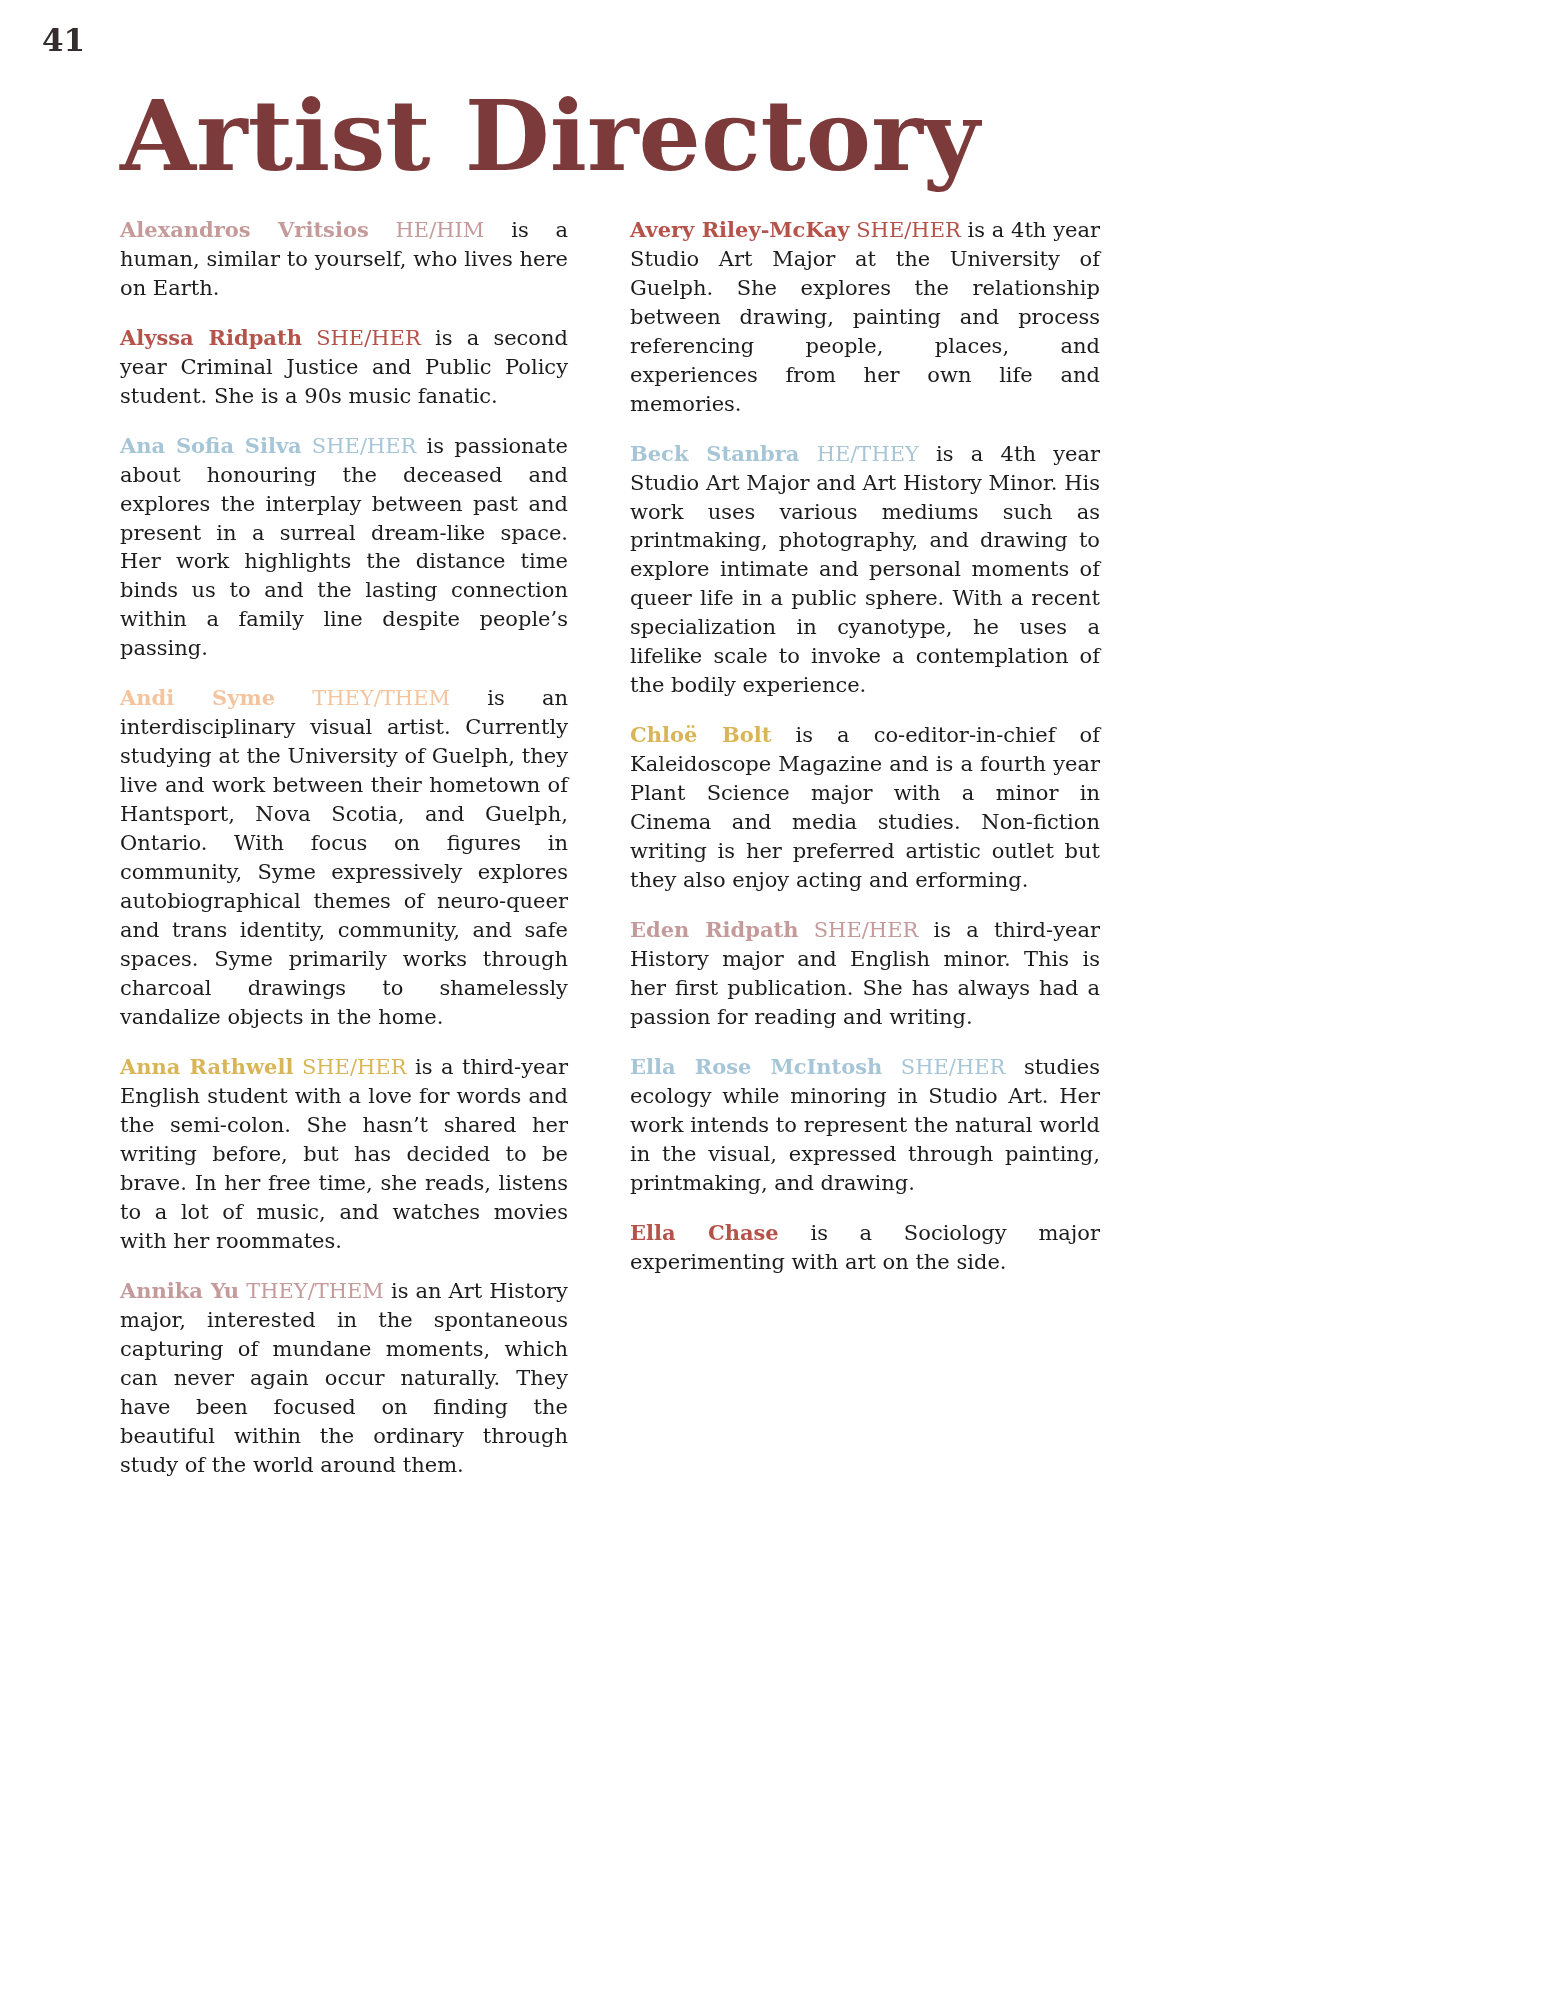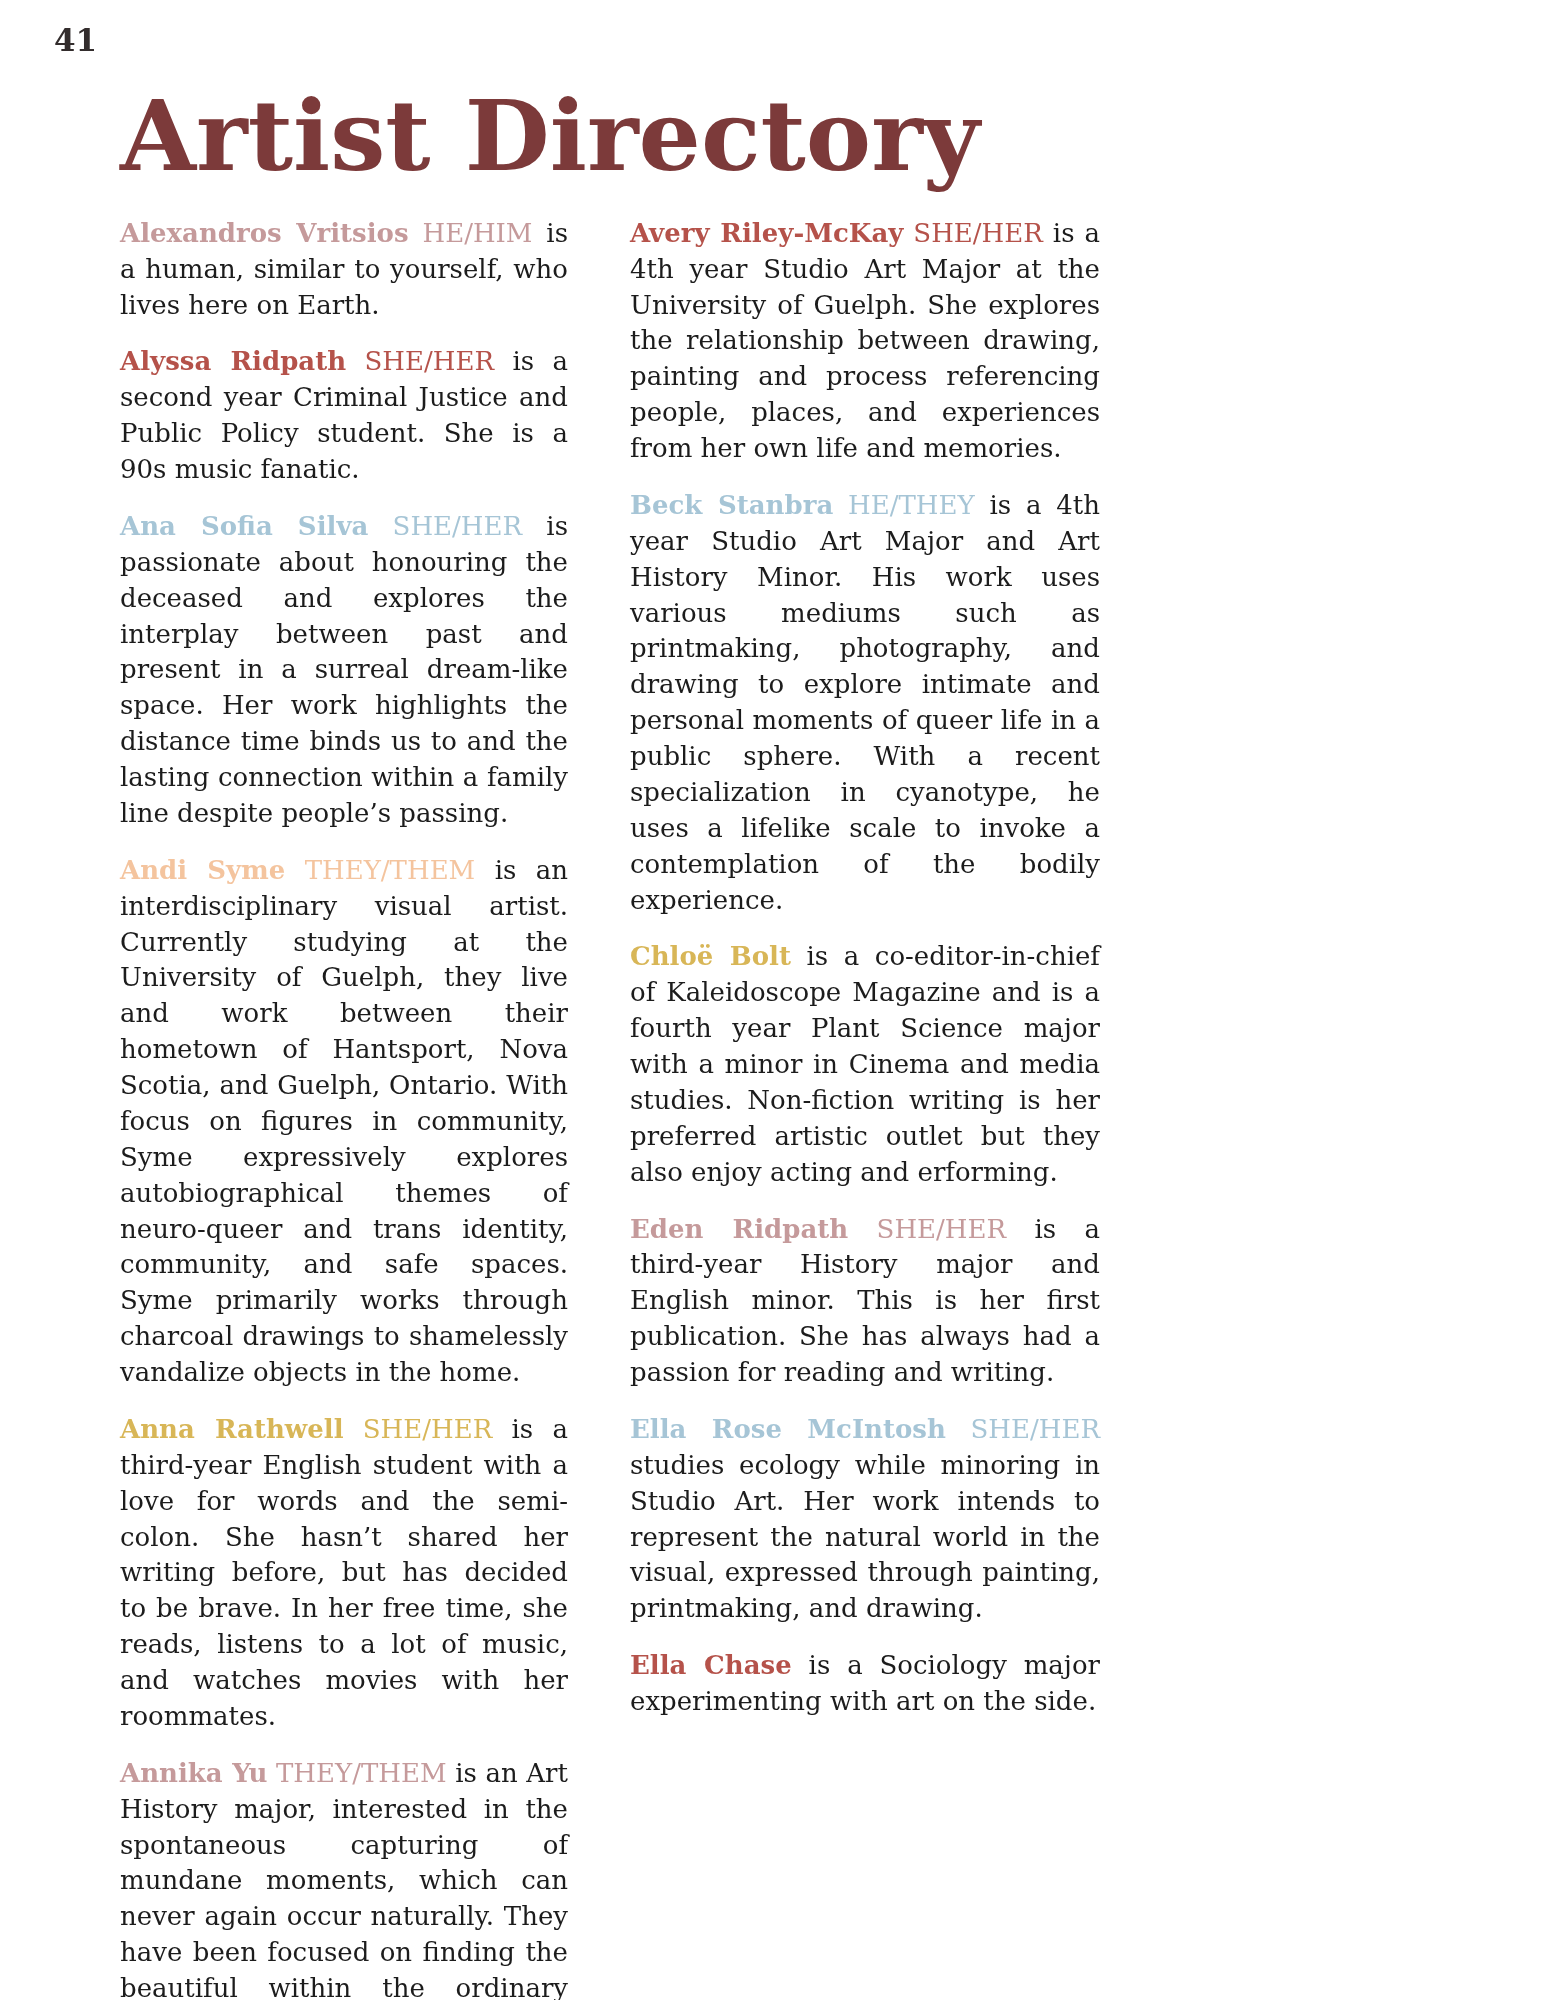--- a/index.html
+++ b/index.html
@@ -11,21 +11,21 @@
     width: 1545px;
     height: 2000px;
     position: relative;
     font-family: "DejaVu Serif", serif;
     color: #1c1c1c;
     overflow: hidden;
   }
   .page-number {
     position: absolute;
     top: 22px;
-    left: 54px;
+    left: 42px;
     font-size: 31px;
     font-weight: bold;
     color: #332d2d;
   }
   .content {
     position: absolute;
     top: 78px;
     left: 120px;
     width: 980px;
   }
@@ -42,21 +42,21 @@
     gap: 62px;
     align-items: flex-start;
   }
   .col {
     flex: 0 0 auto;
   }
   .col-left  { width: 448px; }
   .col-right { width: 470px; }
   .entry {
     text-align: justify;
-    font-size: 26px;
+    font-size: 21px;
     line-height: 1.38;
     margin: 0 0 21px 0;
   }
   .artist-name {
     font-weight: bold;
   }
   .pronouns {
     font-weight: normal;
   }
 </style>

